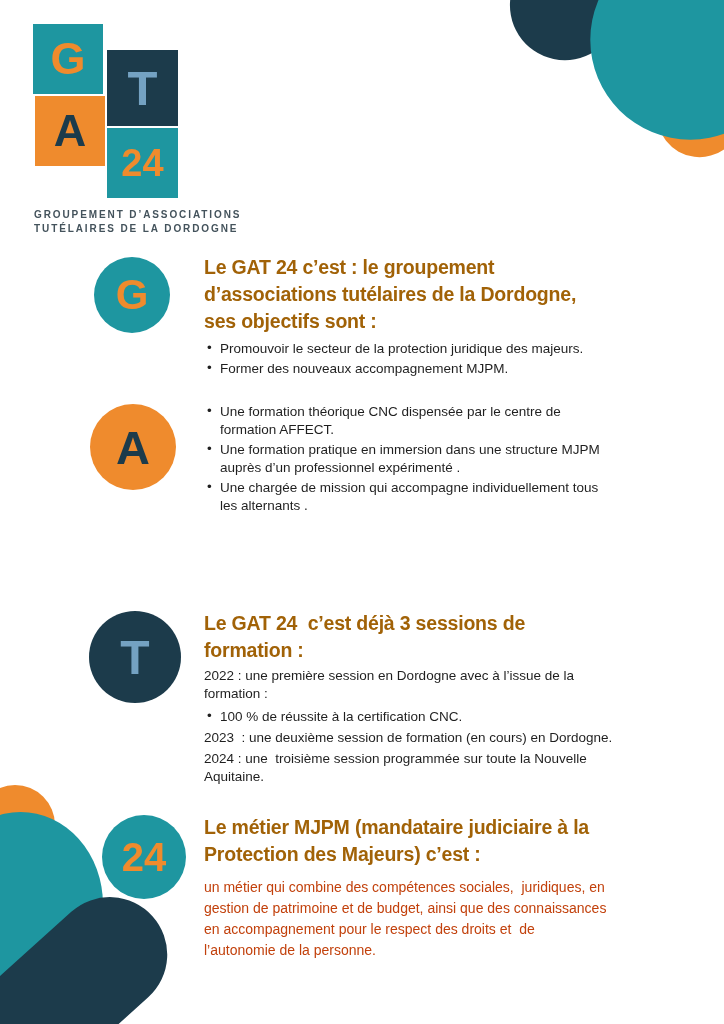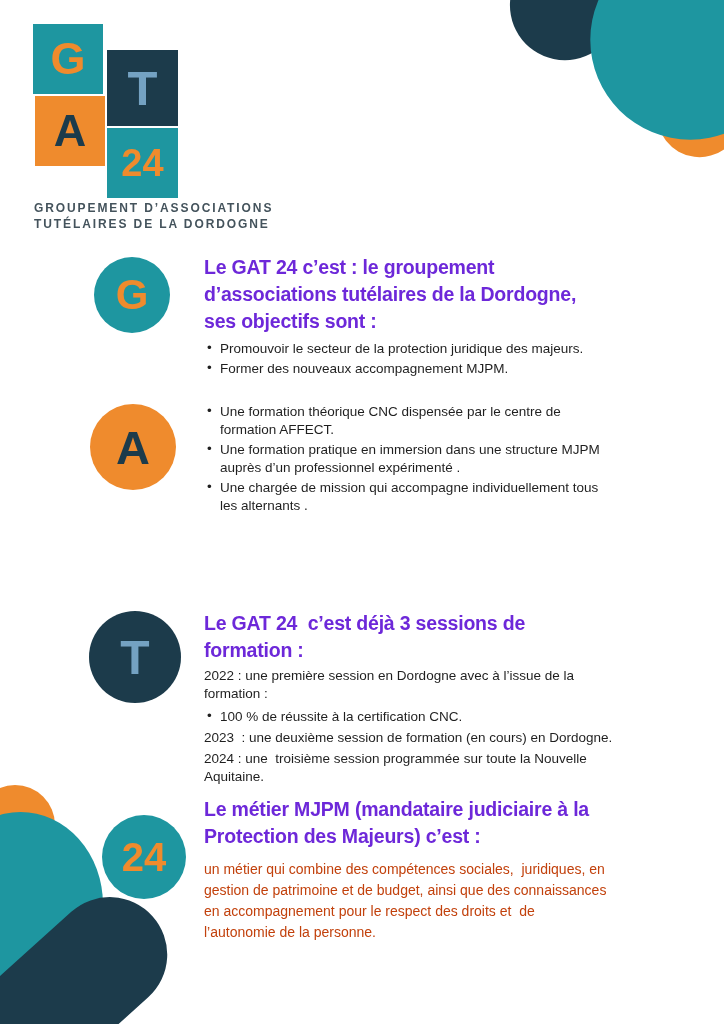--- a/index.html
+++ b/index.html
@@ -22,45 +22,45 @@
   
   .logo-tile {
     position:absolute; display:flex; align-items:center; justify-content:center;
     font-weight:700; z-index:4;
   }
   .tile-g  { left:33px;  top:24px;  width:70px; height:70px; background:#1E96A0; color:#EF8B2D; font-size:45px; }
   .tile-a  { left:35px;  top:96px;  width:70px; height:70px; background:#EF8B2D; color:#1C3B4B; font-size:45px; }
   .tile-t  { left:107px; top:50px;  width:71px; height:76px; background:#1C3B4B; color:#74A2C2; font-size:49px; }
   .tile-24 { left:107px; top:128px; width:71px; height:70px; background:#1E96A0; color:#EF8B2D; font-size:38px; }
   .logo-caption {
-    position:absolute; left:34px; top:200px; z-index:4;
-    font-size:12px; font-weight:700; letter-spacing:1.9px; line-height:1.35;
+    position:absolute; left:34px; top:208px; z-index:4;
+    font-size:10px; font-weight:700; letter-spacing:1.9px; line-height:1.35;
     color:#44535C; white-space:pre-wrap;
   }
 
   
   .badge {
     position:absolute; border-radius:50%; display:flex; align-items:center; justify-content:center;
     font-weight:700; z-index:5;
   }
   .badge-g  { left:94px;  top:257px; width:76px; height:76px; background:#1E96A0; color:#EF8B2D; font-size:42px; }
   .badge-a  { left:90px;  top:404px; width:86px; height:86px; background:#EF8B2D; color:#1C3B4B; font-size:47px; }
   .badge-t  { left:89px;  top:611px; width:92px; height:92px; background:#1C3B4B; color:#74A2C2; font-size:48px; }
   .badge-24 { left:102px; top:815px; width:84px; height:84px; background:#1E96A0; color:#EF8B2D; font-size:40px; }
 
   
   .row { position:absolute; left:204px; width:470px; z-index:4; }
   .row-g  { top:254px; }
   .row-a  { top:398px; }
   .row-t  { top:610px; }
-  .row-24 { top:796px; }
+  .row-24 { top:814px; }
 
   .heading {
     margin:0; font-size:19.5px; line-height:1.38; font-weight:700;
-    letter-spacing:-0.2px; color:#6d28d9; white-space:pre-wrap;
+    letter-spacing:-0.2px; color:#a16207; white-space:pre-wrap;
   }
   .bullets { list-style:none; margin:5px 0 0 0; padding:0; }
   .bullets li {
     position:relative; padding-left:16px; margin-bottom:2px;
     font-size:13.5px; line-height:1.33; white-space:pre-wrap;
   }
   .bullets li::before { content:"\2022"; position:absolute; left:3px; top:-1px; }
   .intro, .outro-line {
     margin:3px 0 0 0; font-size:13.5px; line-height:1.34; white-space:pre-wrap;
   }

